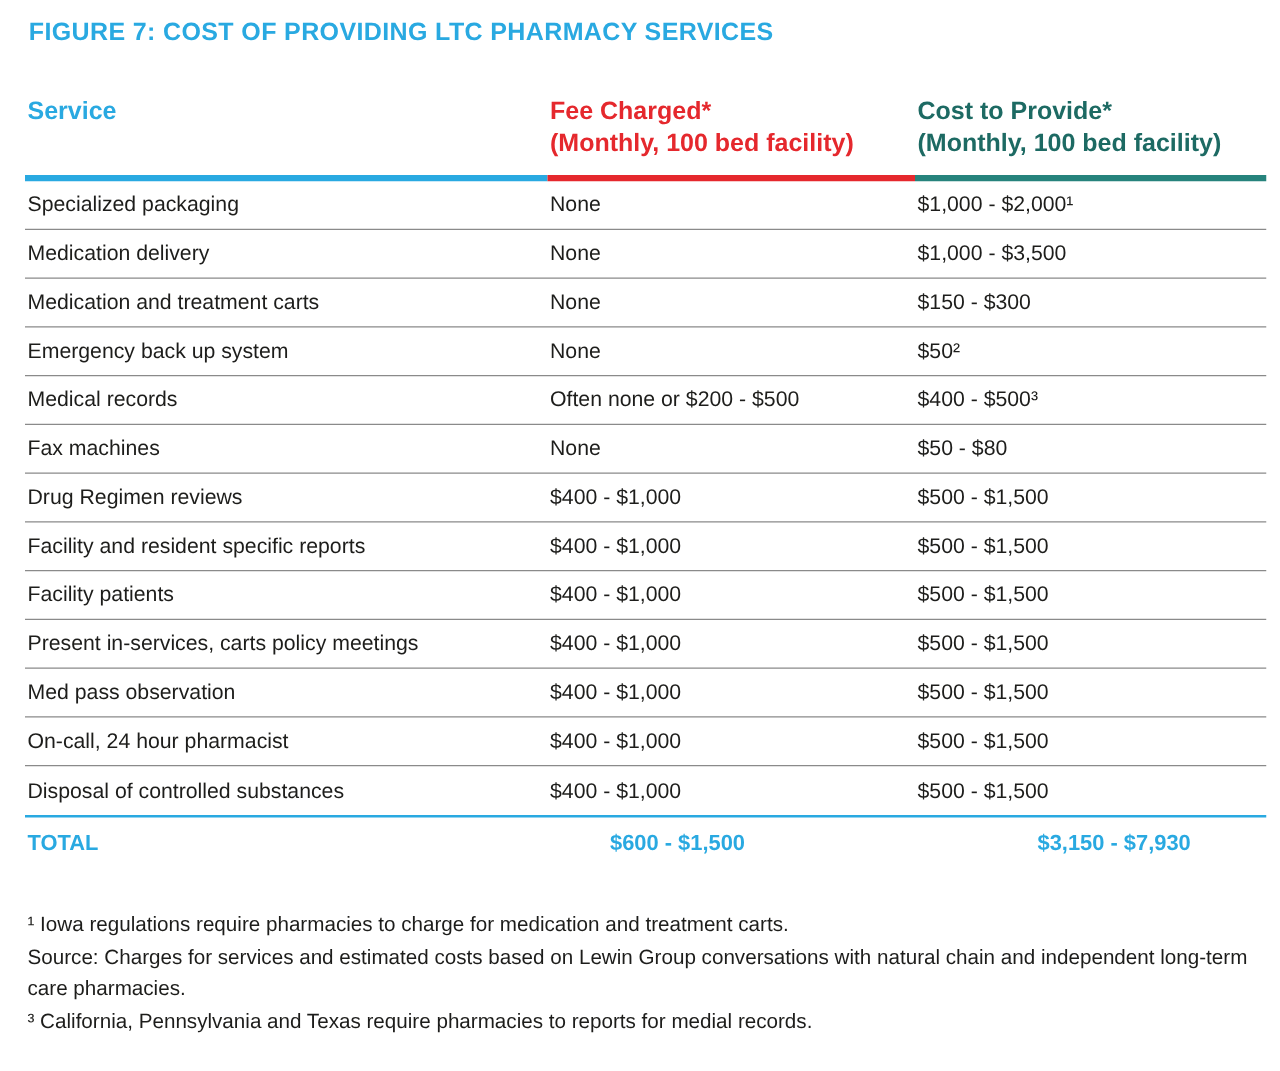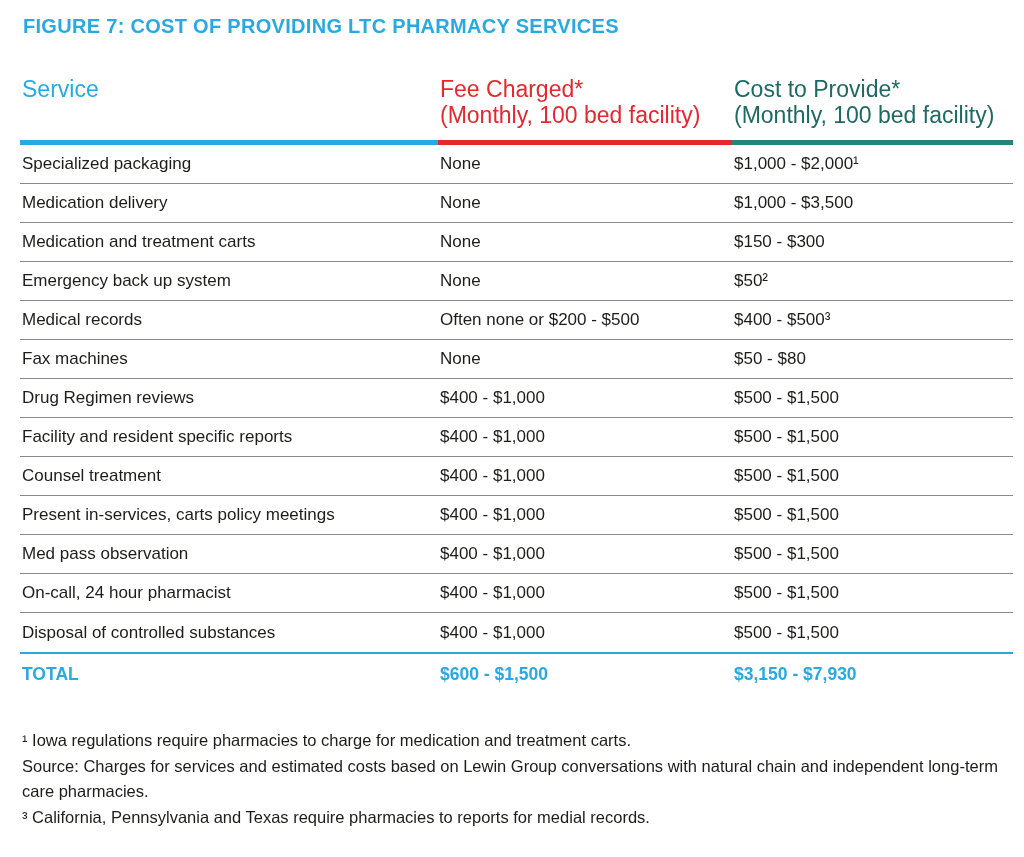--- a/index.html
+++ b/index.html
@@ -24,21 +24,21 @@
     font-size:20px;line-height:24px;font-weight:700;
     letter-spacing:0.3px;color:var(--cyan);
   }
 
   .grid{
     display:grid;
     grid-template-columns:418px 294px 1fr;
   }
 
   .thead{margin-top:38px;}
-  .th{font-size:23px;line-height:26px;padding-left:2px;font-weight:400;}
+  .th{font-size:20px;line-height:26px;padding-left:2px;font-weight:700;}
   .th .sub{display:block;}
   .th-service{color:var(--cyan);}
   .th-fee{color:var(--red);}
   .th-cost{color:var(--teal-text);}
 
   .rule{display:flex;height:5px;margin-top:12px;}
   .rule .seg1{width:418px;background:var(--cyan);}
   .rule .seg2{width:294px;background:var(--red);}
   .rule .seg3{flex:1;background:var(--teal-bar);}
 
@@ -46,21 +46,21 @@
     height:39px;border-bottom:1px solid var(--sep);
     align-items:center;font-size:17px;
   }
   .row:last-child{border-bottom:none;}
   .cell{padding-left:2px;white-space:nowrap;}
   .cell sup,.cell{font-kerning:normal;}
 
   .total-divider{height:2px;background:var(--cyan);}
   .total-row{
     height:40px;align-items:center;
-    font-size:17.5px;font-weight:700;color:var(--cyan);
+    font-size:17.5px;font-weight:700;color:var(--cyan);gap:48px;
   }
 
   .footer{
     margin-top:34px;margin-left:2px;
     font-size:16.5px;line-height:25.5px;
     max-width:1002px;color:var(--ink);
   }
   .footer div{white-space:normal;}
 </style>
 </head>
@@ -133,21 +133,21 @@
       <div class="cell">$500 - $1,500</div>
     </div>
 
     <div class="grid row">
       <div class="cell">Facility and resident specific reports</div>
       <div class="cell">$400 - $1,000</div>
       <div class="cell">$500 - $1,500</div>
     </div>
 
     <div class="grid row">
-      <div class="cell">Counsel treatment</div>
+      <div class="cell">Facility patients</div>
       <div class="cell">$400 - $1,000</div>
       <div class="cell">$500 - $1,500</div>
     </div>
 
     <div class="grid row">
       <div class="cell">Present in-services, carts policy meetings</div>
       <div class="cell">$400 - $1,000</div>
       <div class="cell">$500 - $1,500</div>
     </div>
 

